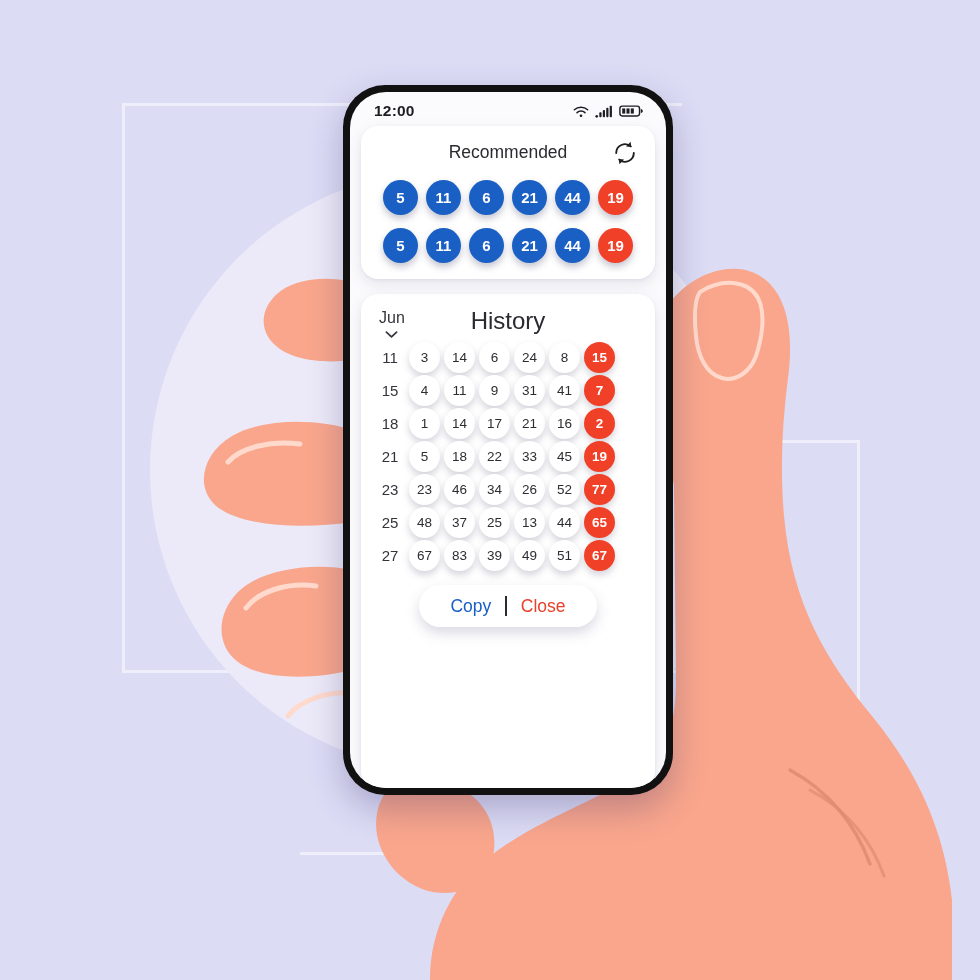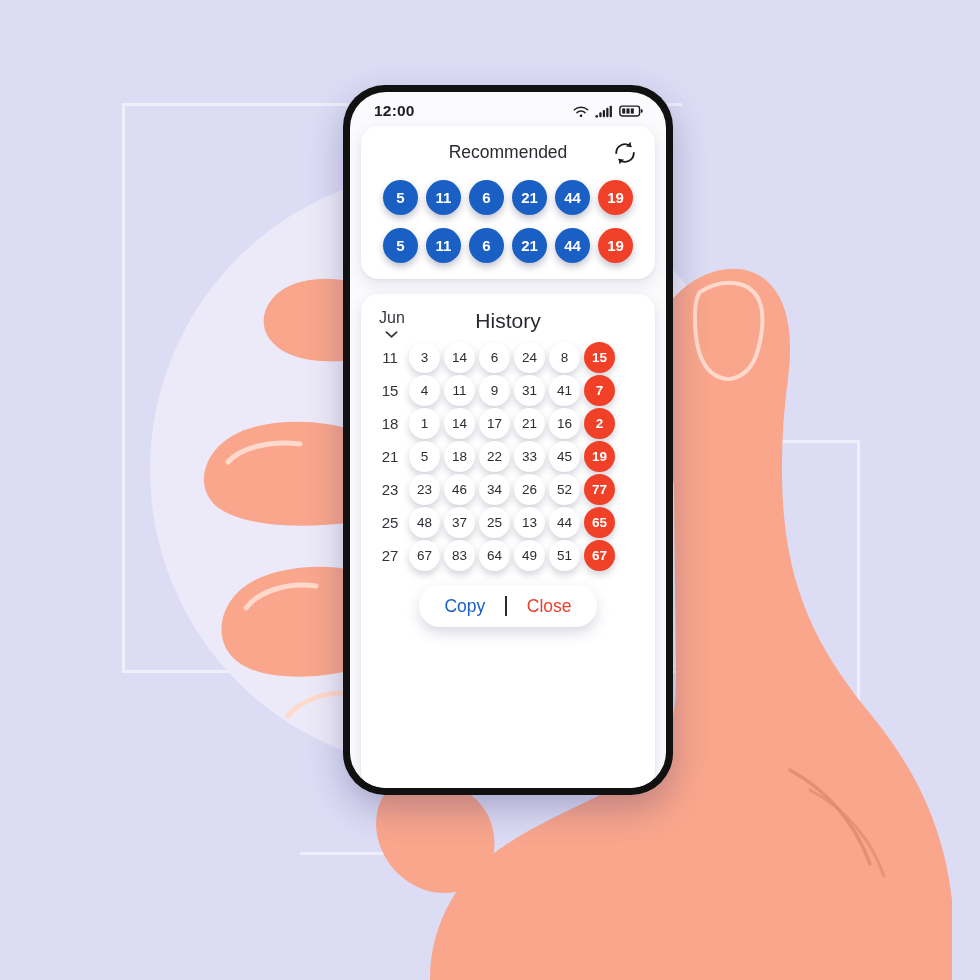--- a/index.html
+++ b/index.html
@@ -75,42 +75,42 @@
     color:#fff;font-size:15px;font-weight:700;
     box-shadow:0 4px 7px rgba(60,60,100,.30);
     flex:0 0 auto;
   }
   .ball.blue{background:#1a5fc4;}
   .ball.red{background:#f04028;}
 
   
   #history-card{margin:15px 11px 0 11px;padding:12px 0 16px 0;flex:1;}
   #history-head{position:relative;height:30px;display:flex;align-items:center;justify-content:center;}
-  #history-title{font-size:21px;color:#2a2a30;}
+  #history-title{font-size:24px;color:#2a2a30;}
   #month-select{
     position:absolute;left:18px;top:3px;display:flex;align-items:center;gap:3px;
     font-size:16px;color:#35353c;cursor:pointer;flex-direction:column;
   }
 
   #history-rows{margin-top:6px;display:flex;flex-direction:column;gap:2px;}
   .hist-row{display:flex;align-items:center;padding:0 14px;gap:4px;}
   .hist-day{width:30px;text-align:center;font-size:15px;color:#33333a;flex:0 0 auto;}
   .hball{
     width:31px;height:31px;border-radius:50%;
     display:flex;align-items:center;justify-content:center;
     font-size:13.5px;font-weight:500;flex:0 0 auto;
     box-shadow:0 4px 7px rgba(90,90,120,.26);
   }
   .hball.white{background:#fff;color:#2d2d33;}
   .hball.red{background:#f04028;color:#fff;font-weight:700;}
 
   
   #actions{
     margin:14px auto 0 auto;width:178px;height:42px;background:#fff;border-radius:21px;
-    display:flex;align-items:center;justify-content:center;gap:20px;
+    display:flex;align-items:center;justify-content:center;gap:14px;
     box-shadow:0 6px 13px rgba(110,105,145,.25);
   }
   #copy-button{font-size:17.5px;color:#1a5fc4;cursor:pointer;}
   #action-divider{width:1.6px;height:20px;background:#2a2a30;}
   #close-button{font-size:17.5px;color:#e8412c;cursor:pointer;text-align:center;}
 </style>
 </head>
 <body>
 
 <div id="scene">
@@ -275,21 +275,21 @@
               <div class="hball white">37</div>
               <div class="hball white">25</div>
               <div class="hball white">13</div>
               <div class="hball white">44</div>
               <div class="hball red">65</div>
             </div>
             <div class="hist-row">
               <div class="hist-day">27</div>
               <div class="hball white">67</div>
               <div class="hball white">83</div>
-              <div class="hball white">64</div>
+              <div class="hball white">39</div>
               <div class="hball white">49</div>
               <div class="hball white">51</div>
               <div class="hball red">67</div>
             </div>
           </div>
 
         <div id="actions">
           <span id="copy-button">Copy</span>
           <span id="action-divider"></span>
           <span id="close-button">Close</span>

